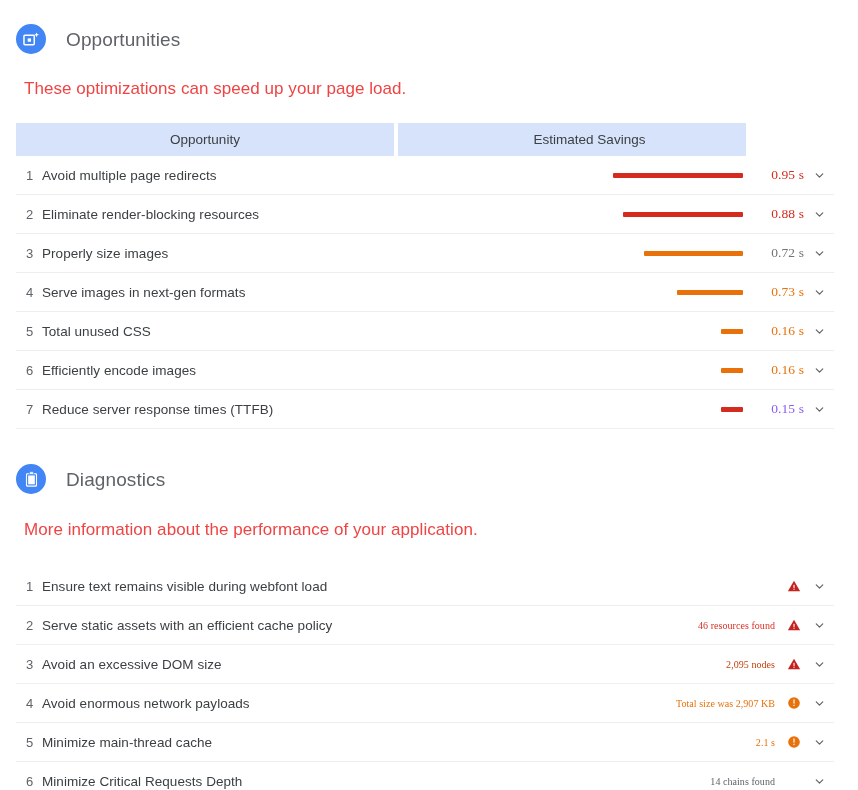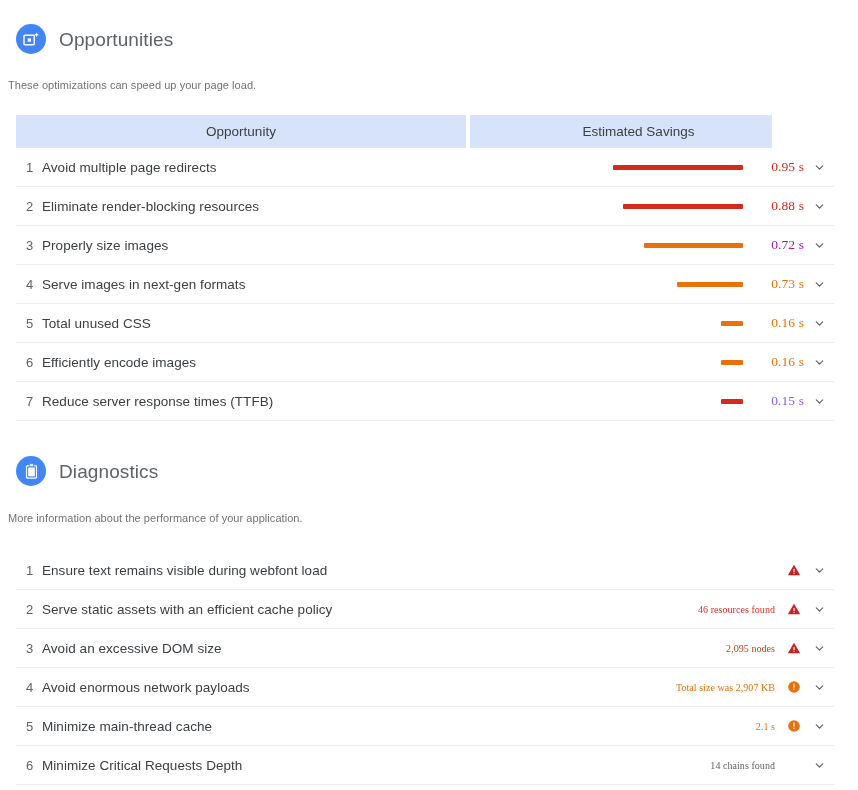--- a/index.html
+++ b/index.html
@@ -9,61 +9,61 @@
     width: 858px; height: 790px;
     font-family: "Liberation Sans", sans-serif;
     -webkit-font-smoothing: antialiased;
   }
   .page { position: relative; width: 858px; height: 790px; overflow: hidden; }
 
   
   .section-head {
     display: flex;
     align-items: center;
-    gap: 13px;
+    gap: 20px;
     padding-left: 16px;
   }
   .sec-icon {
     width: 30px; height: 30px;
     border-radius: 50%;
     background: #4285f4;
     display: flex; align-items: center; justify-content: center;
     flex: 0 0 auto;
   }
   .sec-icon svg { display: block; }
   .sec-title {
     font-size: 19px;
     color: #5f6368;
     font-weight: 400;
     letter-spacing: .1px;
     line-height: 1;
   }
   .sec-desc {
-    padding-left: 8px;
-    font-size: 11px;
-    color: #737373;
+    padding-left: 24px;
+    font-size: 17px;
+    color: #ef4444;
     letter-spacing: .05px;
   }
 
   
   .tbl { margin: 0 16px; width: 818px; }
   .thead {
     display: flex;
     height: 33px;
   }
   .th {
     background: #d6e3fb;
     color: #3c4043;
     font-size: 13.5px;
     display: flex; align-items: center; justify-content: center;
     height: 33px;
   }
-  .th.opp { width: 450px; }
+  .th.opp { width: 378px; }
   .th-gap { width: 4px; background: #ffffff; }
-  .th.sav { width: 302px; padding-left: 35px; }
+  .th.sav { width: 348px; padding-left: 35px; }
 
   .row {
     display: flex;
     align-items: center;
     height: 39px;
     border-bottom: 1px solid #eceff1;
     font-size: 13.5px;
     color: #3c4043;
   }
   .row:first-of-type { border-top: none; }
@@ -189,21 +189,21 @@
             </span>
           </span>
         </div>
         <div class="row">
           <span class="rank">3</span>
           <span class="rtitle">Properly size images</span>
           <span class="right">
             <span class="barwrap">
               <span class="bar" style="width:99px;background:#e8710a"></span>
             </span>
-            <span class="sav-val" style="color:#a21caf">0.72 s</span>
+            <span class="sav-val" style="color:#737373">0.72 s</span>
             <span class="chev">
               <svg width="13" height="13" viewBox="0 0 24 24">
                 <path d="M6 9l6 6 6-6" fill="none" stroke="#5f6368" stroke-width="2.2" stroke-linecap="round" stroke-linejoin="round"></path>
               </svg>
             </span>
           </span>
         </div>
         <div class="row">
           <span class="rank">4</span>
           <span class="rtitle">Serve images in next-gen formats</span>

